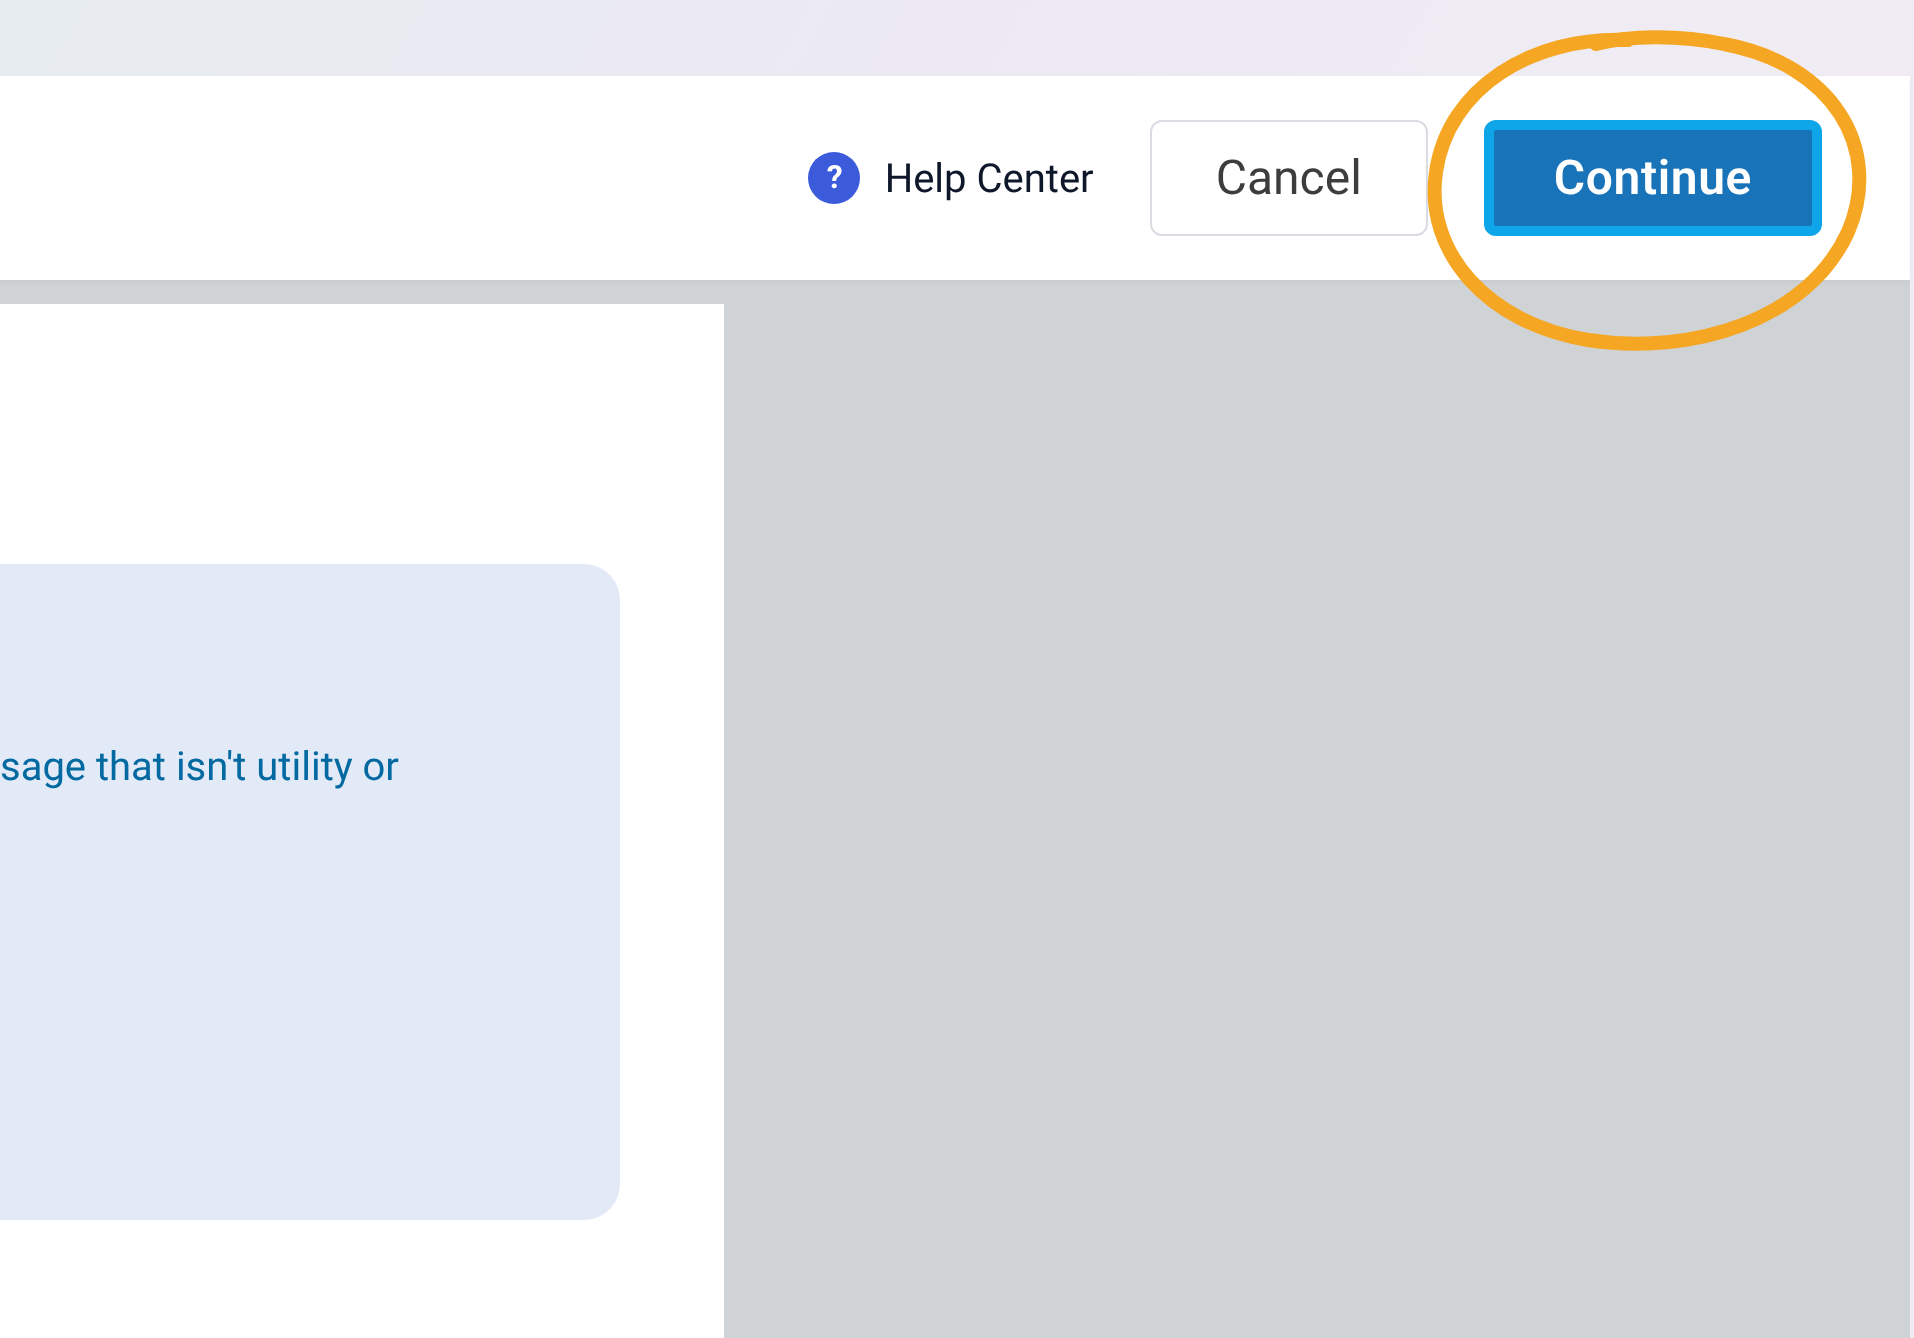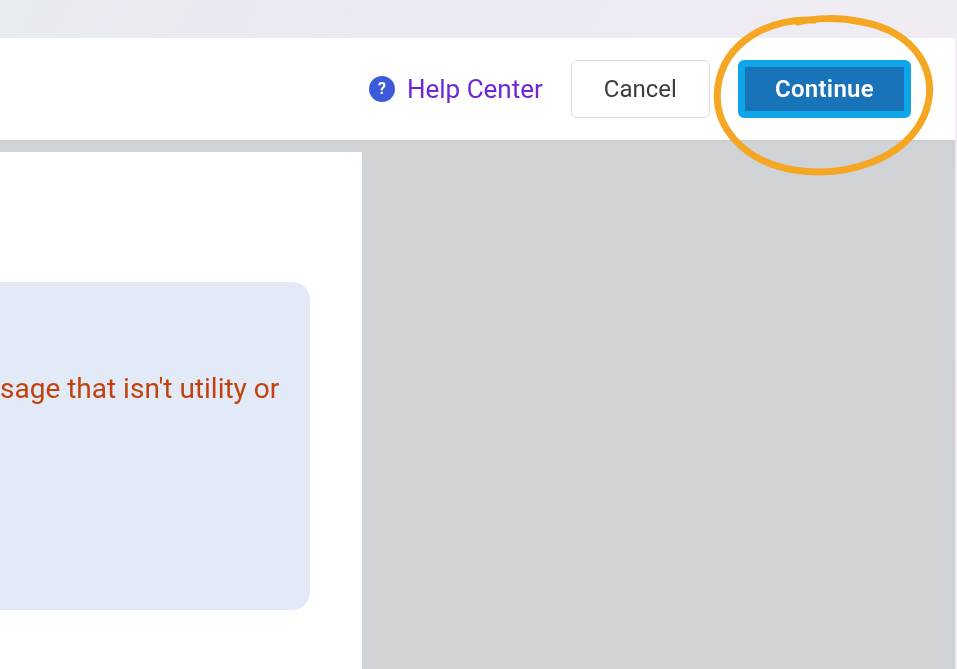--- a/index.html
+++ b/index.html
@@ -47,22 +47,22 @@
       align-items: center;
       justify-content: center;
     }
     .help-icon-q {
       color: #ffffff;
       font-size: 16px;
       font-weight: 700;
       line-height: 1;
     }
     .help-text {
-      color: #6d28d9;
-      font-size: 26px;
+      color: #0f172a;
+      font-size: 20px;
     }
     .btn {
       height: 58px;
       padding: 0 32px;
       border-radius: 6px;
       font-size: 24px;
       display: flex;
       align-items: center;
       justify-content: center;
       cursor: pointer;
@@ -70,21 +70,21 @@
     }
     .btn-cancel {
       background: #ffffff;
       color: #3d3d3d;
       border: 1px solid #d9dde3;
     }
     .btn-continue {
       background: #1873b9;
       color: #ffffff;
       font-weight: 600;
-      border: 7px solid #0ea5e9;
+      border: 5px solid #0ea5e9;
       letter-spacing: 0.3px;
       padding: 0 30px;
     }
     .lower-area {
       position: absolute;
       left: 0;
       right: 2px;
       top: 140px;
       bottom: 0;
       background: #cfd3d6;
@@ -101,22 +101,22 @@
       position: absolute;
       left: 0;
       top: 282px;
       width: 310px;
       height: 328px;
       background: #e3eaf7;
       border-radius: 0 18px 18px 0;
       padding: 88px 30px 30px 0;
     }
     .card-text {
-      color: #c2410c;
-      font-size: 28px;
+      color: #0369a1;
+      font-size: 20px;
       line-height: 1.35;
       text-align: left;
     }
     .annotation {
       position: absolute;
       left: 706px;
       top: 12px;
       width: 236px;
       height: 170px;
       pointer-events: none;

